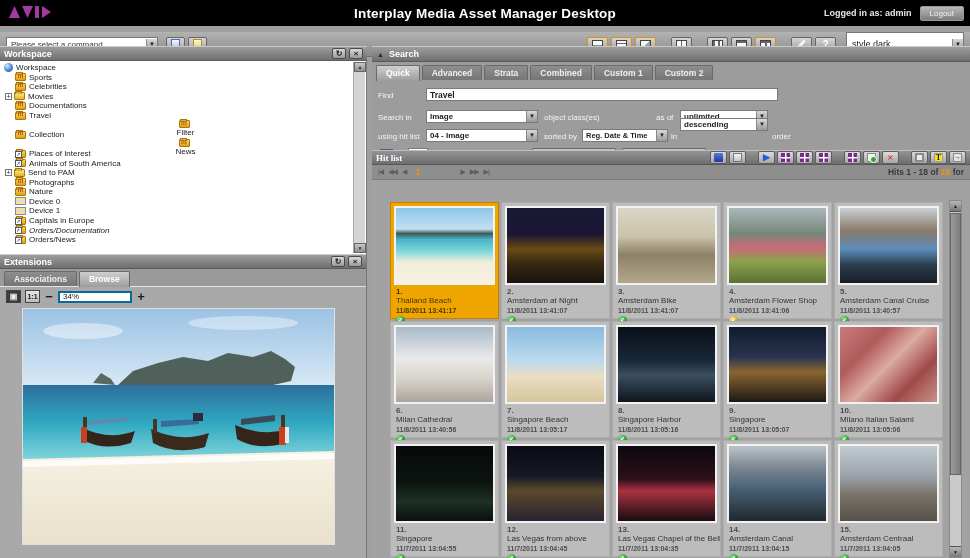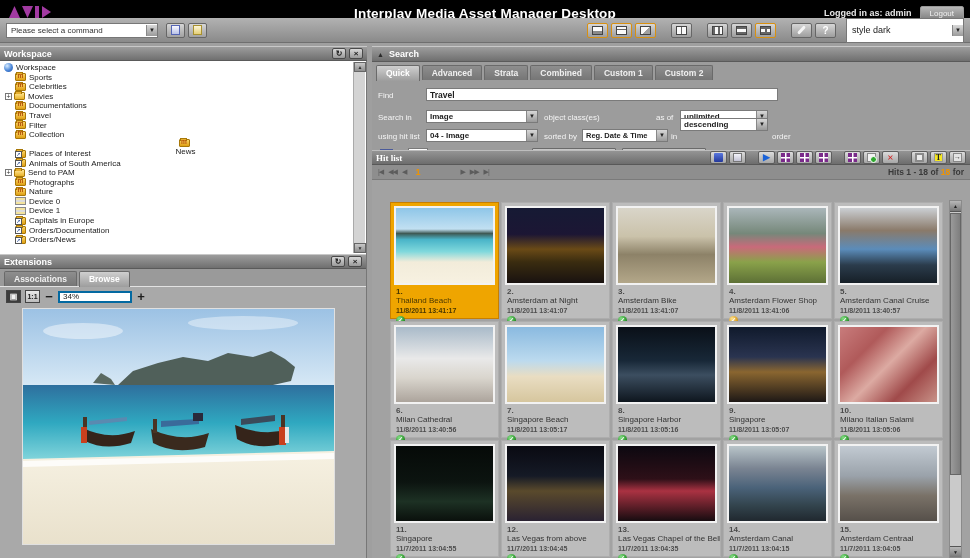--- a/index.html
+++ b/index.html
@@ -9,21 +9,21 @@
 
   
   .app-header { position:absolute; top:0; left:0; width:970px; height:26px; background:#000; display:flex; align-items:center; }
   .app-title { position:absolute; left:0; right:0; text-align:center; color:#fff; font-size:13.5px; font-weight:bold; letter-spacing:.2px; }
   .logo { position:absolute; left:8px; top:5px; }
   .login-zone { position:absolute; right:6px; top:0; height:26px; display:flex; align-items:center; gap:8px; }
   .login-text { color:#e8e8e8; font-size:9px; font-weight:bold; }
   .logout-btn { background:linear-gradient(#b8b8b8,#7e7e7e); border:1px solid #999; border-radius:2px; color:#f2f2f2; font-size:8px; padding:2px 9px; cursor:pointer; }
 
   
-  .command-bar { position:absolute; top:18px; left:0; width:970px; height:20px; background:linear-gradient(#b2b2b2,#8a8a8a); border-bottom:1px solid #6f6f6f; display:flex; align-items:center; padding:12px 6px; }
+  .command-bar { position:absolute; top:32px; left:0; width:970px; height:20px; background:linear-gradient(#b2b2b2,#8a8a8a); border-bottom:1px solid #6f6f6f; display:flex; align-items:center; padding:12px 6px; }
   .cmd-select { width:152px; height:15px; background:#fff; border:1px solid #777; font-size:8px; color:#333; display:flex; align-items:center; justify-content:space-between; padding-left:4px; margin-right:8px; }
   .dd-arrow { width:11px; height:11px; background:linear-gradient(#d8d8d8,#9a9a9a); border-left:1px solid #888; color:#222; font-size:6px; line-height:11px; text-align:center; flex:none; }
   .cbtn { width:19px; height:15px; background:linear-gradient(#d6d6d6,#a2a2a2); border:1px solid #666; border-radius:2px; margin-right:3px; display:flex; align-items:center; justify-content:center; }
   .cbtn .pg { width:9px; height:10px; background:linear-gradient(#f8f8ff,#b9c2e8); border:1px solid #5565b5; }
   .cbtn .pg2 { width:9px; height:10px; background:linear-gradient(#fdf6d8,#e4cf77); border:1px solid #a8912f; }
   .tb-spacer { flex:1; }
   .tbtn { width:21px; height:15px; background:linear-gradient(#d6d6d6,#9e9e9e); border:1px solid #666; border-radius:2px; margin-left:3px; display:flex; align-items:center; justify-content:center; }
   .tbtn.accent { border:1px solid #d89010; }
   .tgap { width:12px; }
   .wsq { width:11px; height:9px; background:#fafafa; border:1px solid #444; }
@@ -225,21 +225,21 @@
             <span class="lbl">Movies</span>
           </div>
           <div class="trow" style="padding-left: 13px;">
             <span class="ti ti-folder"></span>
             <span class="lbl">Documentations</span>
           </div>
           <div class="trow" style="padding-left: 13px;">
             <span class="ti ti-folder"></span>
             <span class="lbl">Travel</span>
           </div>
-          <div class="trow" style="padding-left: 13px;">
+          <div class="trow" style="padding-left: 13px; flex-direction: column;">
             <span class="ti ti-folder"></span>
             <span class="lbl">Filter</span>
           </div>
           <div class="trow" style="padding-left: 13px;">
             <span class="ti ti-folder"></span>
             <span class="lbl">Collection</span>
           </div>
           <div class="trow" style="padding-left: 13px; flex-direction: column;">
             <span class="ti ti-folder"></span>
             <span class="lbl">News</span>
@@ -270,21 +270,21 @@
             <span class="lbl">Device 0</span>
           </div>
           <div class="trow" style="padding-left: 13px;">
             <span class="ti ti-device"></span>
             <span class="lbl">Device 1</span>
           </div>
           <div class="trow" style="padding-left: 13px;">
             <span class="ti ti-folder-link"></span>
             <span class="lbl">Capitals in Europe</span>
           </div>
-          <div class="trow" style="padding-left: 13px;">
+          <div class="trow" style="padding-left: 13px; font-style: italic;">
             <span class="ti ti-folder-link"></span>
             <span class="lbl">Orders/Documentation</span>
           </div>
           <div class="trow" style="padding-left: 13px;">
             <span class="ti ti-folder-link"></span>
             <span class="lbl">Orders/News</span>
           </div>
         </div>
       <div class="tree-scroll">
         <div class="tsc-btn">▲</div>

